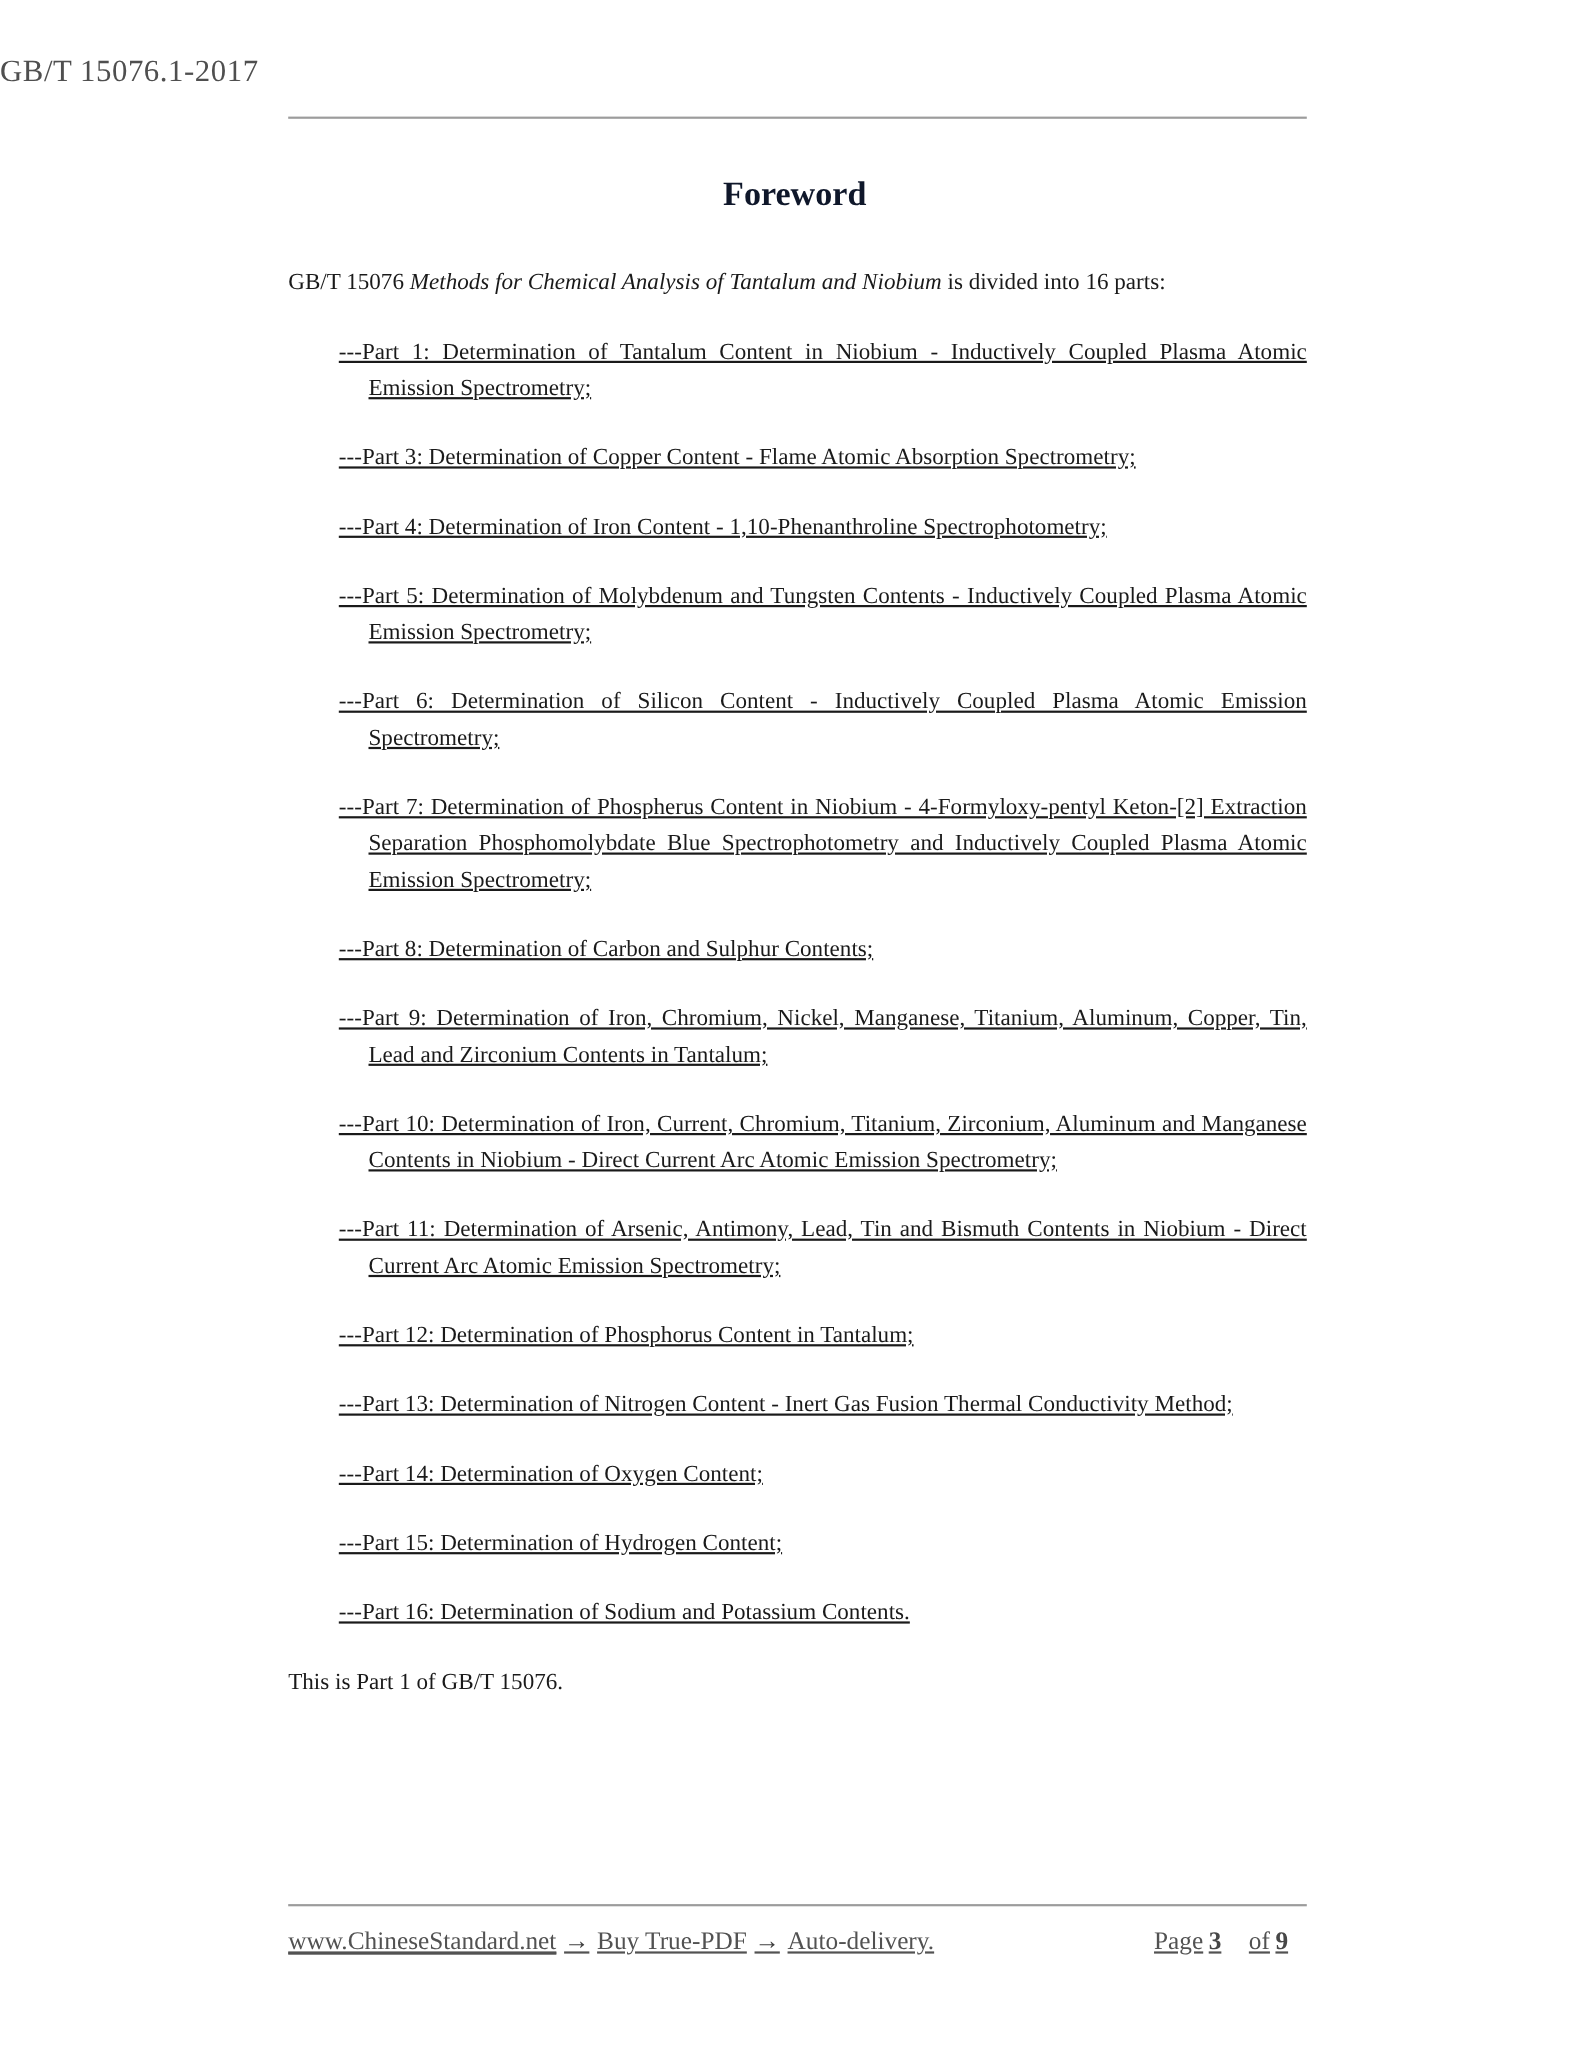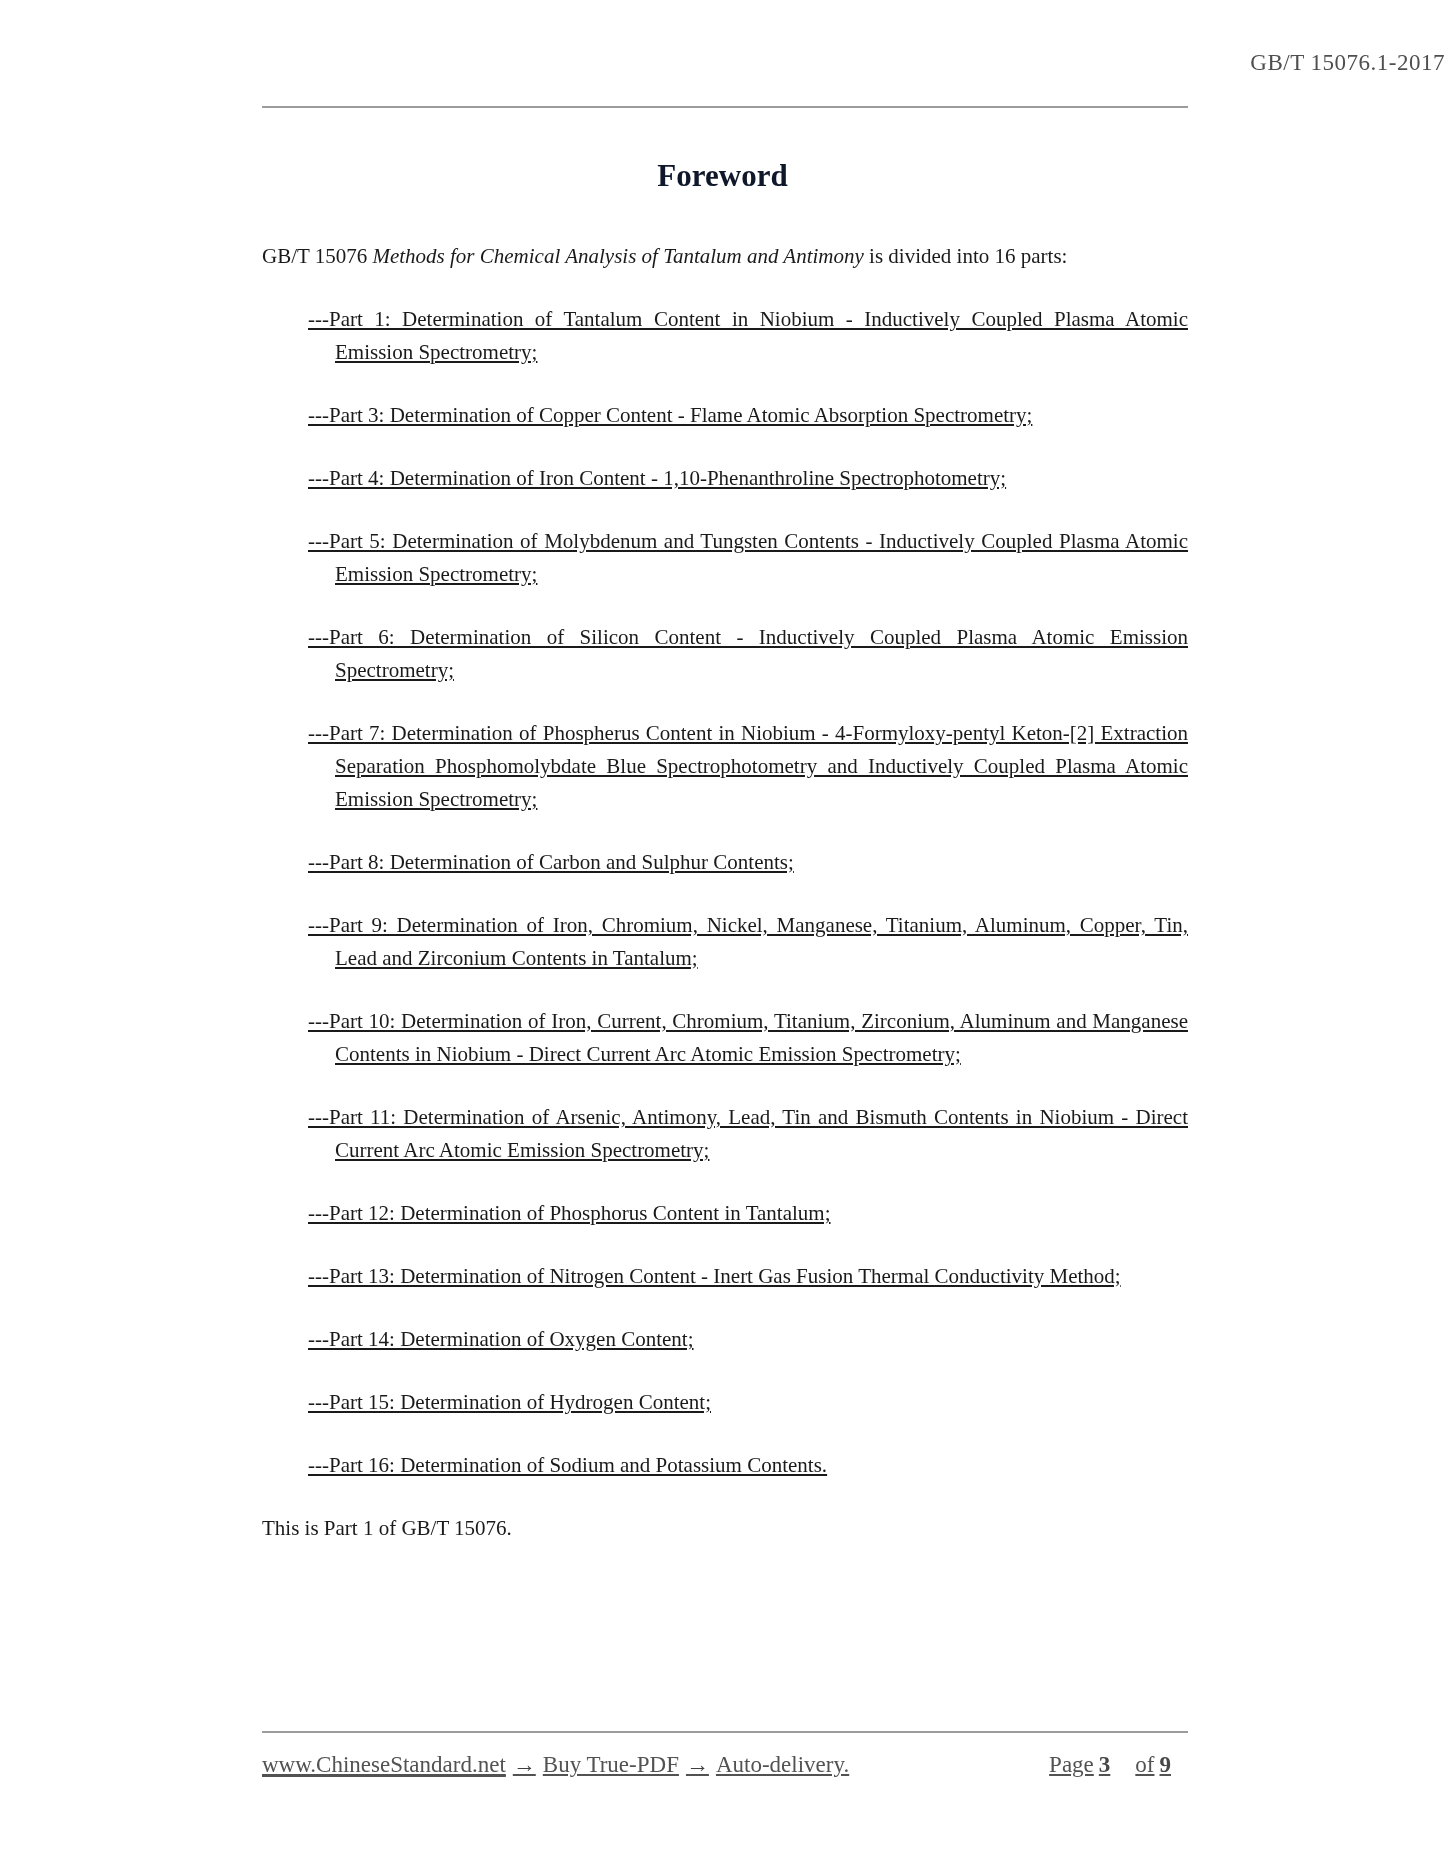--- a/index.html
+++ b/index.html
@@ -8,22 +8,22 @@
     position: relative;
     width: 1445px;
     height: 1870px;
     background: #ffffff;
     font-family: "Liberation Serif", "DejaVu Serif", serif;
     overflow: hidden;
   }
   .doc-number {
     position: absolute;
     left: 0; right: 0; top: 50px;
-    text-align: right;
-    font-size: 23px;
+    text-align: left;
+    font-size: 28px;
     color: #4f4f4f;
     letter-spacing: 0.5px;
   }
   .rule {
     position: absolute;
     left: 262px;
     width: 926px;
     height: 2px;
     background: #9c9c9c;
   }
@@ -87,21 +87,21 @@
 <div class="page">
 
   <div class="doc-number">GB/T 15076.1-2017</div>
 
   <div class="rule rule-top"></div>
 
   <div class="page-title">Foreword</div>
 
   <div class="body-text">
 
-    <p class="intro"><span>GB/T 15076 </span><span class="italic">Methods for Chemical Analysis of Tantalum and Antimony</span><span> is divided into 16 parts:</span></p>
+    <p class="intro"><span>GB/T 15076 </span><span class="italic">Methods for Chemical Analysis of Tantalum and Niobium</span><span> is divided into 16 parts:</span></p>
 
     <div class="parts-list">
         <p>---Part 1: Determination of Tantalum Content in Niobium - Inductively Coupled Plasma Atomic Emission Spectrometry;</p>
         <p>---Part 3: Determination of Copper Content - Flame Atomic Absorption Spectrometry;</p>
         <p>---Part 4: Determination of Iron Content - 1,10-Phenanthroline Spectrophotometry;</p>
         <p>---Part 5: Determination of Molybdenum and Tungsten Contents - Inductively Coupled Plasma Atomic Emission Spectrometry;</p>
         <p>---Part 6: Determination of Silicon Content - Inductively Coupled Plasma Atomic Emission Spectrometry;</p>
         <p>---Part 7: Determination of Phospherus Content in Niobium - 4-Formyloxy-pentyl Keton-[2] Extraction Separation Phosphomolybdate Blue Spectrophotometry and Inductively Coupled Plasma Atomic Emission Spectrometry;</p>
         <p>---Part 8: Determination of Carbon and Sulphur Contents;</p>
         <p>---Part 9: Determination of Iron, Chromium, Nickel, Manganese, Titanium, Aluminum, Copper, Tin, Lead and Zirconium Contents in Tantalum;</p>

